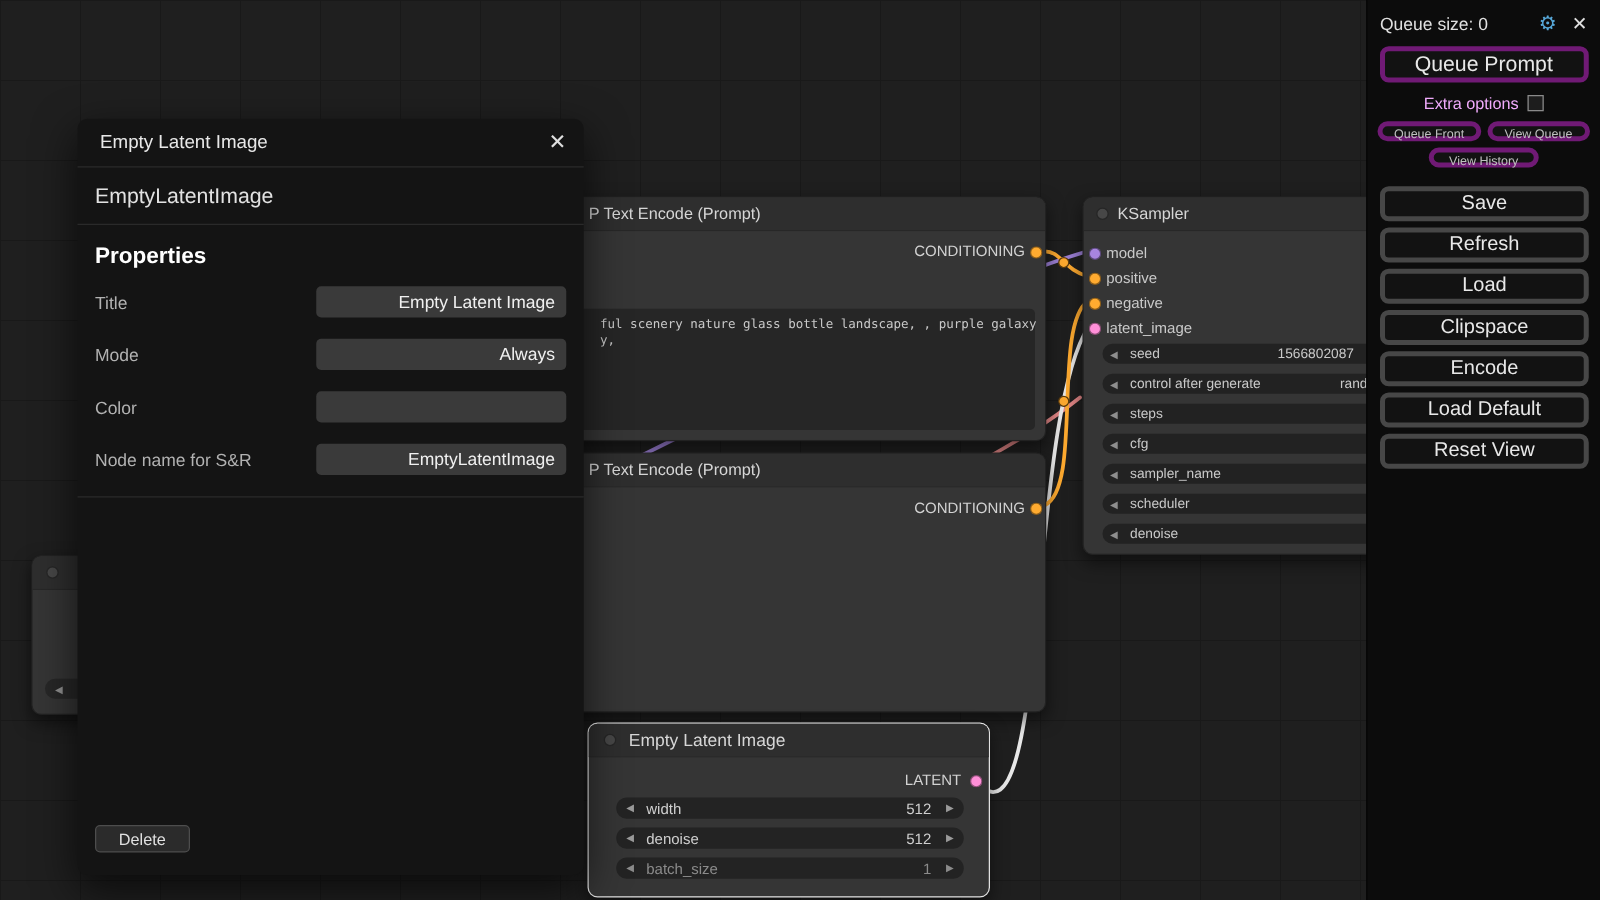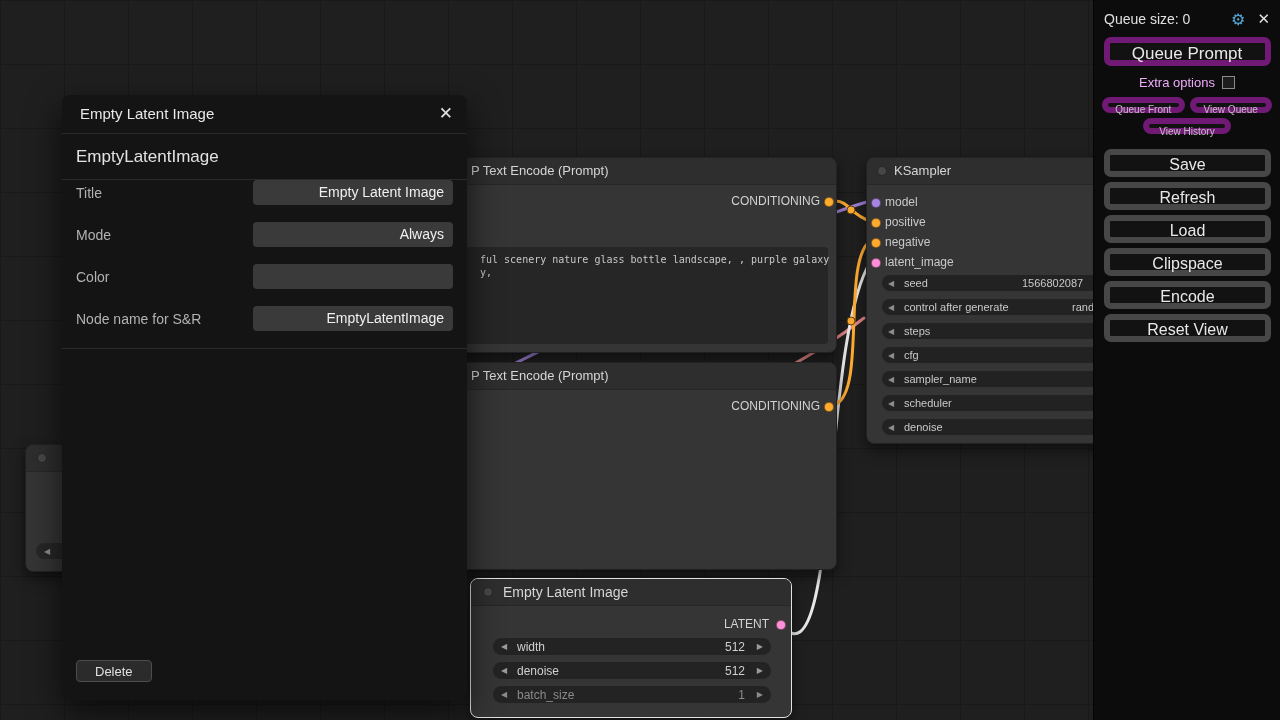--- a/index.html
+++ b/index.html
@@ -62,21 +62,21 @@
   .dlg-row .rval{width:200px;height:25px;line-height:25px;background:#3a3a3a;border-radius:4px;text-align:right;padding:0 9px;box-sizing:border-box;font-size:14px;color:#f0f0f0;}
   .dlg-div{border:none;border-top:1px solid #2a2a2a;margin:0;}
   .dlg-delete{position:absolute;left:14px;bottom:18px;height:22px;padding:0 18px;background:#2b2b2b;border:1px solid #4d4d4d;border-radius:4px;color:#e0e0e0;font-size:13px;font-family:"Liberation Sans",sans-serif;cursor:pointer;}
 
   
   .menu{position:absolute;right:0;top:0;width:187px;height:720px;background:#0c0c0c;border-left:1px solid #050505;z-index:5;box-sizing:border-box;padding-top:6px;}
   .menu-row1{display:flex;align-items:center;padding:0 10px;height:26px;}
   .menu-row1 .qsize{flex:1;font-size:14px;color:#e0e0e0;}
   .menu-row1 .gear{font-size:16px;color:#57a8d8;cursor:pointer;}
   .menu-row1 .mclose{font-size:15px;color:#e0e0e0;margin-left:12px;cursor:pointer;}
-  .btn{display:block;background:#121212;border:6px solid #701a75;color:#e8e8e8;border-radius:7px;font-family:"Liberation Sans",sans-serif;cursor:pointer;}
+  .btn{display:block;background:#121212;border:4px solid #701a75;color:#e8e8e8;border-radius:7px;font-family:"Liberation Sans",sans-serif;cursor:pointer;}
   .queue-prompt{margin:5px auto 0;width:167px;height:29px;font-size:17px;}
   .extra-row{margin-top:9px;display:flex;justify-content:center;align-items:center;gap:7px;font-size:13px;color:#f0abfc;}
   .checkbox{width:11px;height:11px;border:1px solid #8a8a8a;background:#1d1d1d;}
   .small-row{display:flex;gap:5px;margin:7px 8px 0;}
   .btn-small{flex:1;height:16px;font-size:10px;color:#c0c0c0;border-radius:8px;padding:0;line-height:13px;}
   .btn-history{margin:5px auto 0;width:88px;height:16px;font-size:10px;color:#c0c0c0;border-radius:8px;line-height:13px;}
   .big-btns{margin:15px 10px 0;}
   .btn-big{width:167px;height:28px;margin-bottom:5px;font-size:16px;border-radius:7px;border-color:#474747;}
 </style>
 </head>
@@ -210,20 +210,21 @@
       <span style="position:absolute;left:8px;top:4px;font-size:8px;color:#909090;">◀</span>
     </div>
   </div>
 
   <div class="dialog">
     <div class="dlg-titlebar">
       <span>Empty Latent Image</span>
       <span class="dlg-close">✕</span>
     </div>
     <div class="dlg-subtitle">EmptyLatentImage</div>
+    <div class="dlg-heading">Properties</div>
 
     <div class="dlg-row">
       <span class="rlbl">Title</span>
       <div class="rval">Empty Latent Image</div>
     </div>
     <div class="dlg-row">
       <span class="rlbl">Mode</span>
       <div class="rval">Always</div>
     </div>
     <div class="dlg-row">
@@ -253,16 +254,17 @@
       <button class="btn btn-small">Queue Front</button>
       <button class="btn btn-small">View Queue</button>
     </div>
     <button class="btn btn-history">View History</button>
     <div class="big-btns">
       <button class="btn btn-big">Save</button>
       <button class="btn btn-big">Refresh</button>
       <button class="btn btn-big">Load</button>
       <button class="btn btn-big">Clipspace</button>
       <button class="btn btn-big">Encode</button>
+      <button class="btn btn-big">Load Default</button>
       <button class="btn btn-big">Reset View</button>
     </div>
   </div>
 </div>
 
 </body></html>

